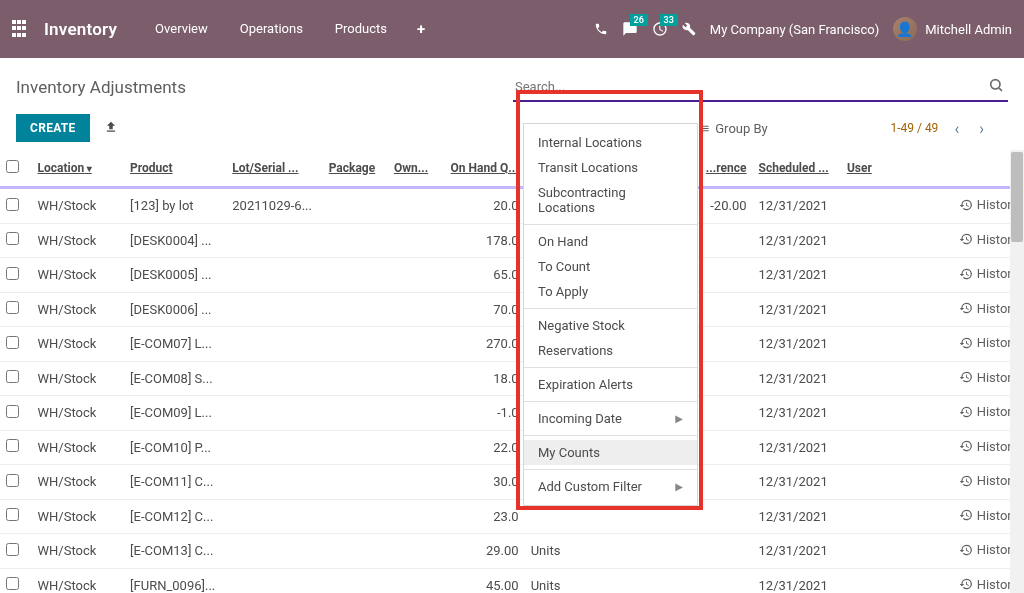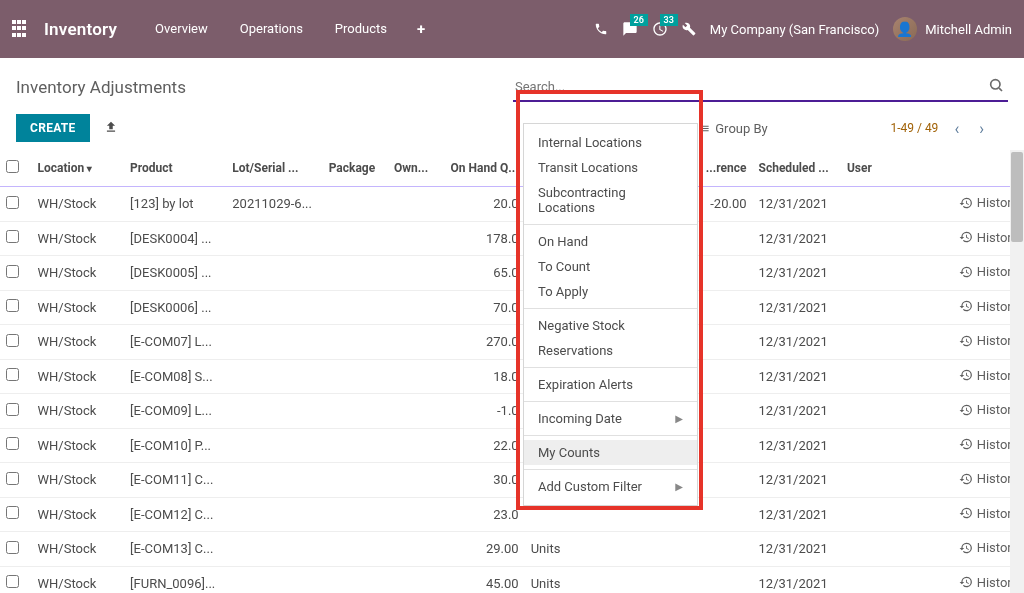--- a/index.html
+++ b/index.html
@@ -38,21 +38,21 @@
 .highlight-box { position: absolute; border: 4px solid #e63329; pointer-events: none; z-index: 50; left: 516px; top: 90px; width: 187px; height: 420px; }
 
 .dropdown { position: absolute; left: 523px; top: 123px; width: 175px; background: #fff; border: 1px solid #d6d6d6; z-index: 40; padding: 6px 0; }
 .dd-item { padding: 5px 14px; cursor: pointer; font-size: 13px; color: #4c4c4c; display: flex; align-items: center; justify-content: space-between; }
 .dd-item.hover { background: #eee; }
 .dd-sep { height: 1px; background: #e0e0e0; margin: 4px 0; }
 .dd-caret { font-size: 10px; color: #888; }
 
 .grid-wrap { position: relative; overflow: hidden; height: calc(593px - 132px); }
 .grid { width: 100%; border-collapse: collapse; }
-.grid th { text-align: left; padding: 10px 6px; border-bottom: 1px solid #c4b5fd; font-weight: 700; font-size: 12px; color: #4c4c4c; white-space: nowrap; overflow: hidden; text-overflow: ellipsis; }
+.grid th { text-align: left; padding: 10px 6px; border-bottom: 3px solid #c4b5fd; font-weight: 700; font-size: 12px; color: #4c4c4c; white-space: nowrap; overflow: hidden; text-overflow: ellipsis; text-decoration: underline; }
 .grid th.right, .grid td.right { text-align: right; }
 .grid td { padding: 8px 6px; border-bottom: 1px solid #eee; font-size: 13px; color: #4c4c4c; white-space: nowrap; overflow: hidden; text-overflow: ellipsis; }
 .grid input[type="checkbox"] { cursor: pointer; }
 .neg { color: #d9534f; }
 .history-btn { cursor: pointer; display: inline-flex; align-items: center; gap: 4px; color: #5f5f5f; }
 .history-btn svg { width: 14px; height: 14px; }
 .sort-ind::after { content: " ▾"; font-size: 10px; }
 
 .scrollbar { position: absolute; right: 0; top: 0; width: 14px; height: 100%; background: #f1f1f1; }
 .scroll-thumb { position: absolute; right: 1px; top: 2px; width: 12px; height: 90px; background: #bdbdbd; border-radius: 2px; cursor: pointer; }

